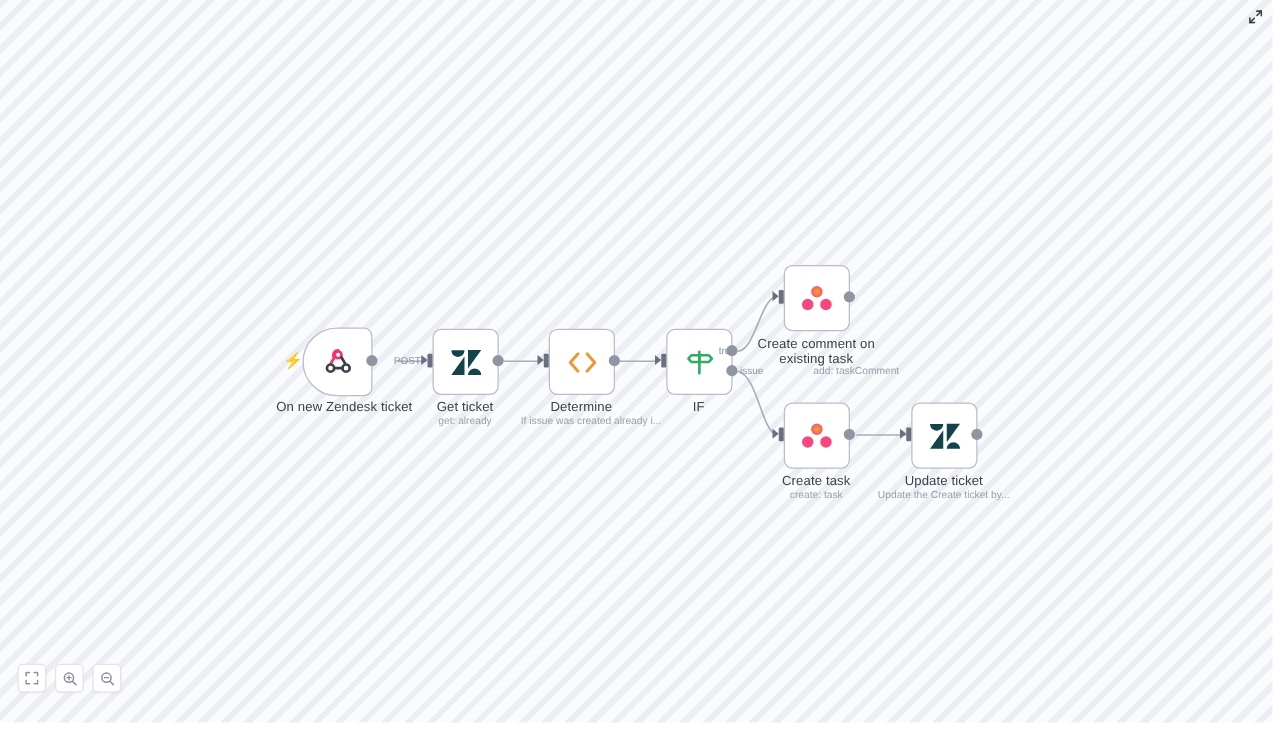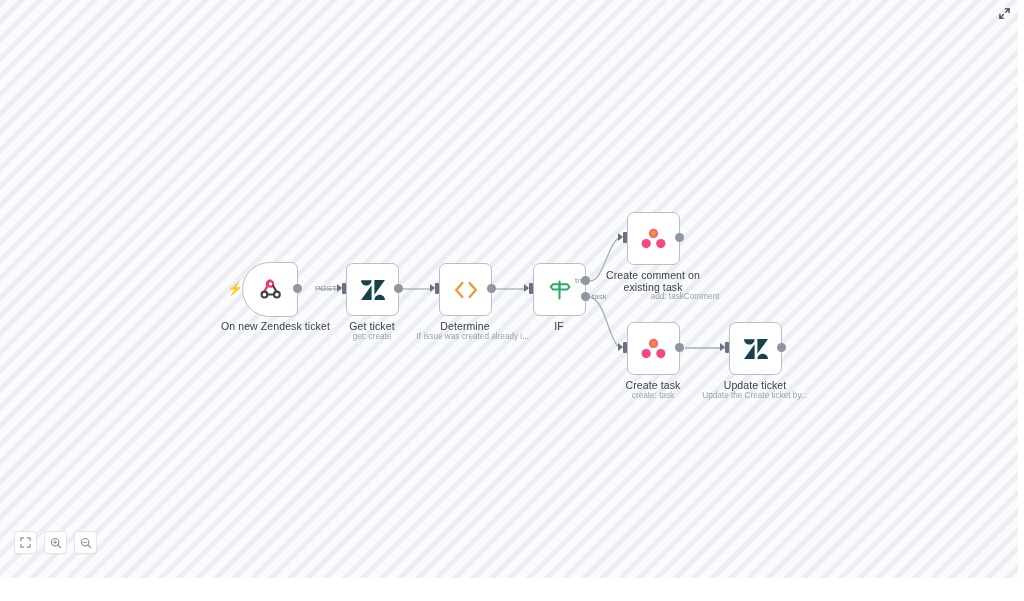--- a/index.html
+++ b/index.html
@@ -225,21 +225,21 @@
         <svg class="icon-svg" width="24" height="22" viewBox="0 0 24 22">
           <path d="M10.6 6.2V21H0z" fill="#14434a"></path>
           <path d="M0 1.2h10.6C10.6 4.1 8.2 6.5 5.3 6.5S0 4.1 0 1.2z" fill="#14434a"></path>
           <path d="M13.4 15.8V1H24z" fill="#14434a"></path>
           <path d="M24 21H13.4c0-2.9 2.4-5.3 5.3-5.3S24 18.1 24 21z" fill="#14434a"></path>
         </svg>
       </div>
       <div class="port-in" style="left:-4px; top:20px;"></div>
       <div class="port-out" style="left:48px; top:21px;"></div>
       <div class="node-label" style="left:-22px; top:57px; width:96px;">Get ticket</div>
-      <div class="node-sub" style="left:-22px; top:69px; width:96px;">get: create</div>
+      <div class="node-sub" style="left:-22px; top:69px; width:96px;">get: already</div>
     </div>
 
     <div class="node" style="left:439px; top:263px;">
       <div class="node-box">
         <svg class="icon-svg" width="26" height="20" viewBox="0 0 26 20">
           <path d="M9.4 3L3.2 10l6.2 7" fill="none" stroke="#f59331" stroke-width="2.3" stroke-linecap="round" stroke-linejoin="round"></path>
           <path d="M16.6 3l6.2 7-6.2 7" fill="none" stroke="#f59331" stroke-width="2.3" stroke-linecap="round" stroke-linejoin="round"></path>
         </svg>
       </div>
       <div class="port-in" style="left:-4px; top:20px;"></div>
@@ -253,21 +253,21 @@
         <svg class="icon-svg" width="24" height="24" viewBox="0 0 24 24">
           <path d="M11.5 3.5v17" stroke="#2eac66" stroke-width="2.1" stroke-linecap="round"></path>
           <path d="M11.5 6.2h7.6l2.4 2.7-2.4 2.7h-7.6z" fill="none" stroke="#2eac66" stroke-width="2" stroke-linejoin="round"></path>
           <path d="M11.5 6.2H5.1L2.7 8.9l2.4 2.7h6.4" fill="none" stroke="#2eac66" stroke-width="2" stroke-linejoin="round"></path>
         </svg>
       </div>
       <div class="port-in" style="left:-4px; top:20px;"></div>
       <div class="port-out" style="left:48px; top:13px;"></div>
       <div class="port-out" style="left:48px; top:29px;"></div>
       <div class="edge-label" style="left:42px; top:13px;">true</div>
-      <div class="edge-label" style="left:59px; top:29px;">task</div>
+      <div class="edge-label" style="left:59px; top:29px;">issue</div>
       <div class="node-label" style="left:-22px; top:57px; width:96px;">IF</div>
     </div>
 
     <div class="node" style="left:627px; top:212px;">
       <div class="node-box">
         <svg class="icon-svg" width="25" height="24" viewBox="0 0 25 24">
           <defs>
             <radialGradient id="asanaGradA" cx="50%" cy="50%" r="60%">
               <stop offset="0%" stop-color="#f5a623"></stop>
               <stop offset="100%" stop-color="#f5487f"></stop>

